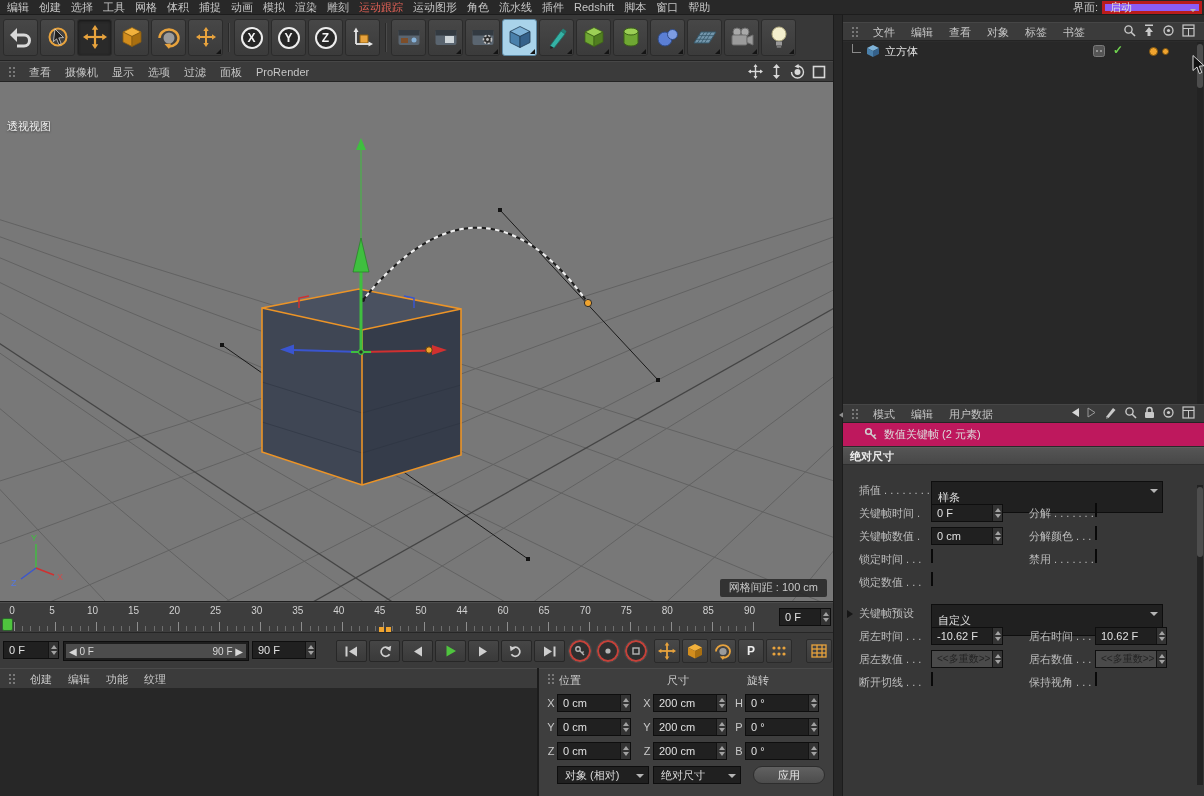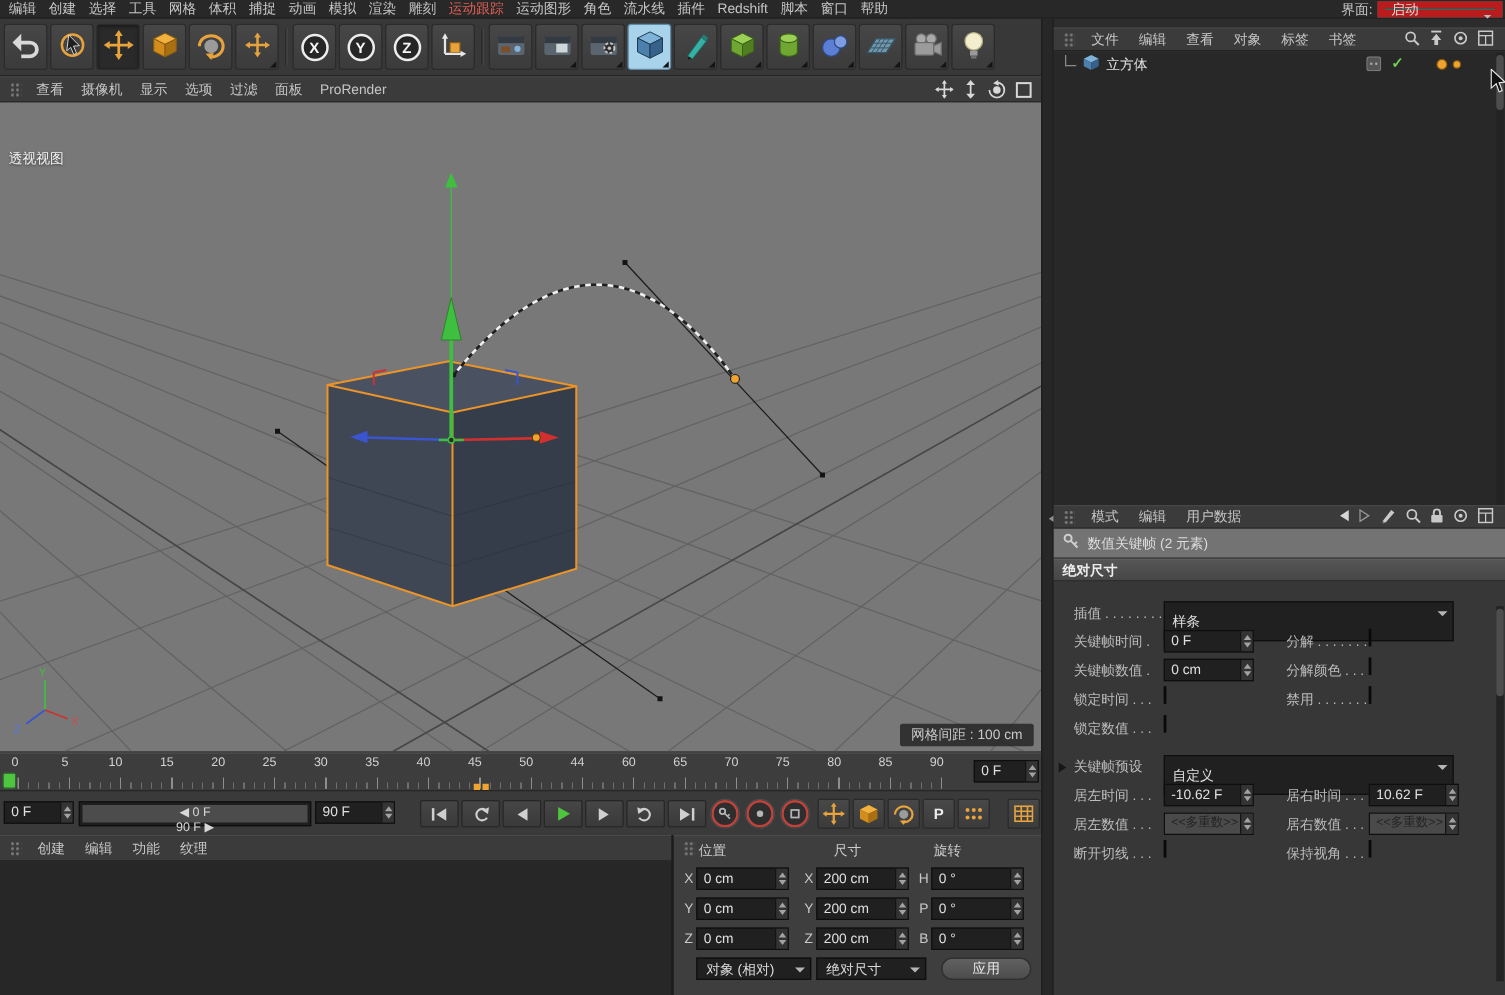--- a/index.html
+++ b/index.html
@@ -9,21 +9,21 @@
     background:#2e2e2e; font-family:"Liberation Sans", sans-serif;
     font-size:11px; color:#cfcfcf; cursor:default;
   }
   
   .menubar { position:absolute; left:0; top:0; width:1204px; height:15px;
     background:#282828; border-bottom:1px solid #1d1d1d; display:flex; align-items:center; padding-left:2px; }
   .menubar-items { display:flex; }
   .mi { padding:0 5px; color:#c6c6c6; line-height:14px; white-space:nowrap; }
   .menubar-right { margin-left:auto; display:flex; align-items:center; margin-right:2px; }
   .iface-label { margin-right:4px; color:#c6c6c6; }
-  .iface-select { width:100px; height:13px; background:#0f766e; border:6px solid #b91c1c;
+  .iface-select { width:100px; height:13px; background:#8b5cf6; border:3px solid #b91c1c;
     display:flex; align-items:center; padding:0 14px 0 5px; position:relative; color:#ddd; }
   .iface-select::after { content:""; position:absolute; right:3px; top:5px;
     border:3.5px solid transparent; border-top-color:#b9b9b9; }
   
   .toolbar { position:absolute; left:0; top:15px; width:843px; height:46px; background:#383838;
     border-bottom:1px solid #232323; display:flex; align-items:flex-start; padding:4px 0 0 3px; gap:2px; }
   .tbtn { position:relative; width:35px; height:37px; background:linear-gradient(#474747,#3b3b3b);
     border:1px solid #2b2b2b; border-radius:3px; display:flex; align-items:center; justify-content:center; }
   .tbtn.pressed { background:#2a2a2a; box-shadow:inset 0 1px 3px #161616; }
   .tbtn.blue { background:var(--selection_blue); border-color:#5f8aa5; }
@@ -75,21 +75,21 @@
     display:flex; align-items:center; padding:0 16px 0 6px; position:relative; white-space:nowrap; }
   .ddown::after { content:""; position:absolute; right:4px; top:7px; border:4px solid transparent; border-top-color:#b5b5b5; }
   .cb { width:13px; height:13px; background:#1a1a1a; border:1px solid #090909; box-shadow:inset 0 0 0 1px #3a3a3a; }
   
   .transport { position:absolute; left:0; top:632px; width:833px; height:36px; background:#3a3a3a;
     border-top:1px solid #262626; }
   .tfield { position:absolute; top:8px; }
   .trange { position:absolute; left:63px; top:8px; width:186px; height:20px; background:#1e1e1e;
     border:1px solid #0e0e0e; padding:2px; }
   .trange-bar { height:100%; background:#4c4c4c; display:flex; justify-content:space-between;
-    align-items:center; padding:0 3px; font-size:10px; color:#d8d8d8;flex-direction:column; }
+    align-items:center; padding:0 3px; font-size:10px; color:#d8d8d8; }
   .tr-buttons { position:absolute; left:336px; top:7px; display:flex; gap:2px; }
   .trb { width:31px; height:22px; background:linear-gradient(#464646,#3a3a3a); border:1px solid #272727;
     border-radius:2px; display:flex; align-items:center; justify-content:center; }
   .rec-group { position:absolute; left:568px; top:6px; display:flex; gap:4px; }
   .rec { width:24px; height:24px; border-radius:50%; background:#2e2e2e; border:1px solid #4d4d4d;
     box-shadow:inset 0 0 0 2px var(--record_red); display:flex; align-items:center; justify-content:center; }
   .psr-group { position:absolute; left:654px; top:6px; display:flex; gap:2px; }
   .psrb { width:26px; height:24px; background:linear-gradient(#484848,#3b3b3b); border:1px solid #2a2a2a;
     border-radius:2px; display:flex; align-items:center; justify-content:center; }
   .p-letter { color:#ececec; font-weight:bold; font-size:12px; }
@@ -132,22 +132,22 @@
   .oi { position:absolute; top:3px; }
   .check { color:#6fd34f; font-size:12px; font-weight:bold; }
   .odot { width:9px; height:9px; border-radius:50%; background:var(--keyframe_orange); border:1px solid #7c5410; }
   .odot.small { width:7px; height:7px; }
   .scroll-track { position:absolute; right:1px; width:6px; background:#232323; }
   .scroll-thumb { position:absolute; left:0; width:6px; background:#4d4d4d; border-radius:3px; }
   
   .am { position:absolute; left:0; top:389px; width:361px; height:392px; background:#373737; }
   .am-menu { height:19px; background:#3b3b3b; border-top:1px solid #464646; border-bottom:1px solid #242424;
     display:flex; align-items:center; padding-left:3px; }
-  .am-title { height:24px; background:#737373; border-bottom:1px solid #2a2a2a; display:flex;
-    align-items:center; padding-left:7px; gap:6px; color:#dcdcdc; }
+  .am-title { height:24px; background:#be185d; border-bottom:1px solid #2a2a2a; display:flex;
+    align-items:center; padding-left:21px; gap:6px; color:#dcdcdc; }
   .am-section { height:18px; background:linear-gradient(#555,#474747); border-top:1px solid #5e5e5e;
     border-bottom:1px solid #2e2e2e; font-weight:bold; color:#ececec; display:flex; align-items:center; padding-left:7px; }
   .am-rows { position:relative; padding-top:14px; }
   .am-row { position:relative; height:23px; }
   .lb { position:absolute; top:4px; color:#bcbcbc; white-space:nowrap; overflow:hidden; }
   .l1 { left:16px; width:70px; }
   .l2 { left:186px; width:64px; }
   .c1 { position:absolute; left:88px; top:2px; }
   .c2 { position:absolute; left:252px; top:2px; }
   .w72 { width:72px; }

